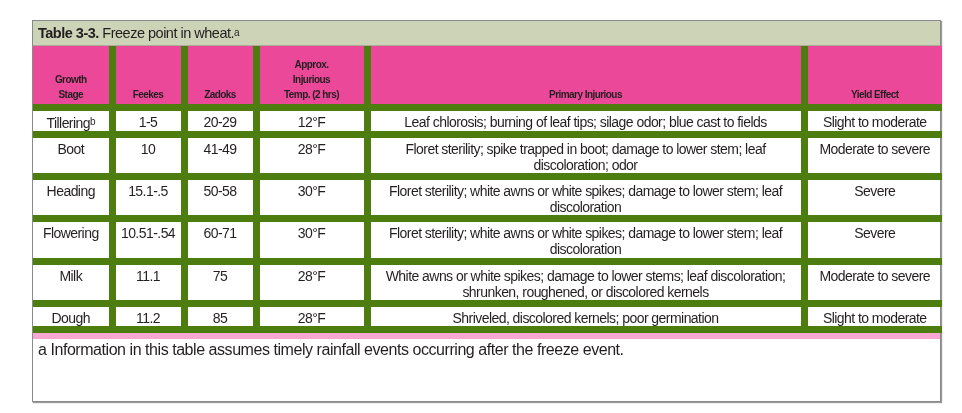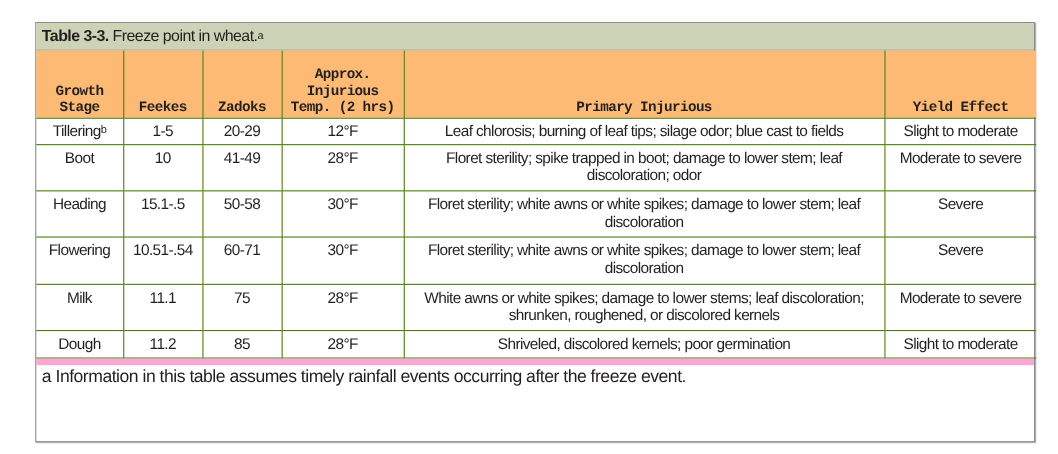--- a/index.html
+++ b/index.html
@@ -7,23 +7,23 @@
          font-family: "Liberation Sans", "DejaVu Sans", sans-serif; color: #231f20; }
   .tbl-wrap { position: absolute; left: 32px; top: 20px; width: 909px; height: 382px;
               border: 1px solid #8a8a8a; box-shadow: 1px 1px 1px #9a9a9a; box-sizing: border-box; background:#fff; }
   .title-bar { height: 25px; background: #cdd3b6; border-bottom: 1px solid #a8ab98;
                box-sizing: border-box; padding-left: 5px; font-size: 14.5px; line-height: 24px;
                letter-spacing: -0.5px; white-space: nowrap; }
   .title-bar b { font-weight: bold; }
   .title-bar sup { font-size: 10px; vertical-align: 2px; }
   table { border-collapse: collapse; width: 100%; table-layout: fixed; font-size: 14px;
           letter-spacing: -0.55px; }
-  th, td { border: 1px solid #4d7c0f; padding: 0 5px; box-sizing: border-box; vertical-align: top; }
-  thead th { background: #fdba74; font-weight: bold; vertical-align: bottom; line-height: 15px;
-             padding-bottom: 2px; font-size: 13px; font-family: Liberation Mono, monospace; }
+  th, td { border: 7px solid #4d7c0f; padding: 0 5px; box-sizing: border-box; vertical-align: top; }
+  thead th { background: #ec4899; font-weight: bold; vertical-align: bottom; line-height: 15px;
+             padding-bottom: 2px; font-size: 10px; }
   tr > *:first-child { border-left: none; }
   tr > *:last-child { border-right: none; }
   thead tr th { border-top: none; }
   th.left, td.left { text-align: center; }
   th.center, td.center { text-align: center; }
   td { line-height: 16px; padding-top: 3px; }
   td sup { font-size: 10px; vertical-align: 3px; }
   .foot { font-size: 16px; line-height: 14px; padding: 4px 5px 0 5px;
           letter-spacing: -0.45px; border-top: 6px solid #f9a8d4; }
 </style>

